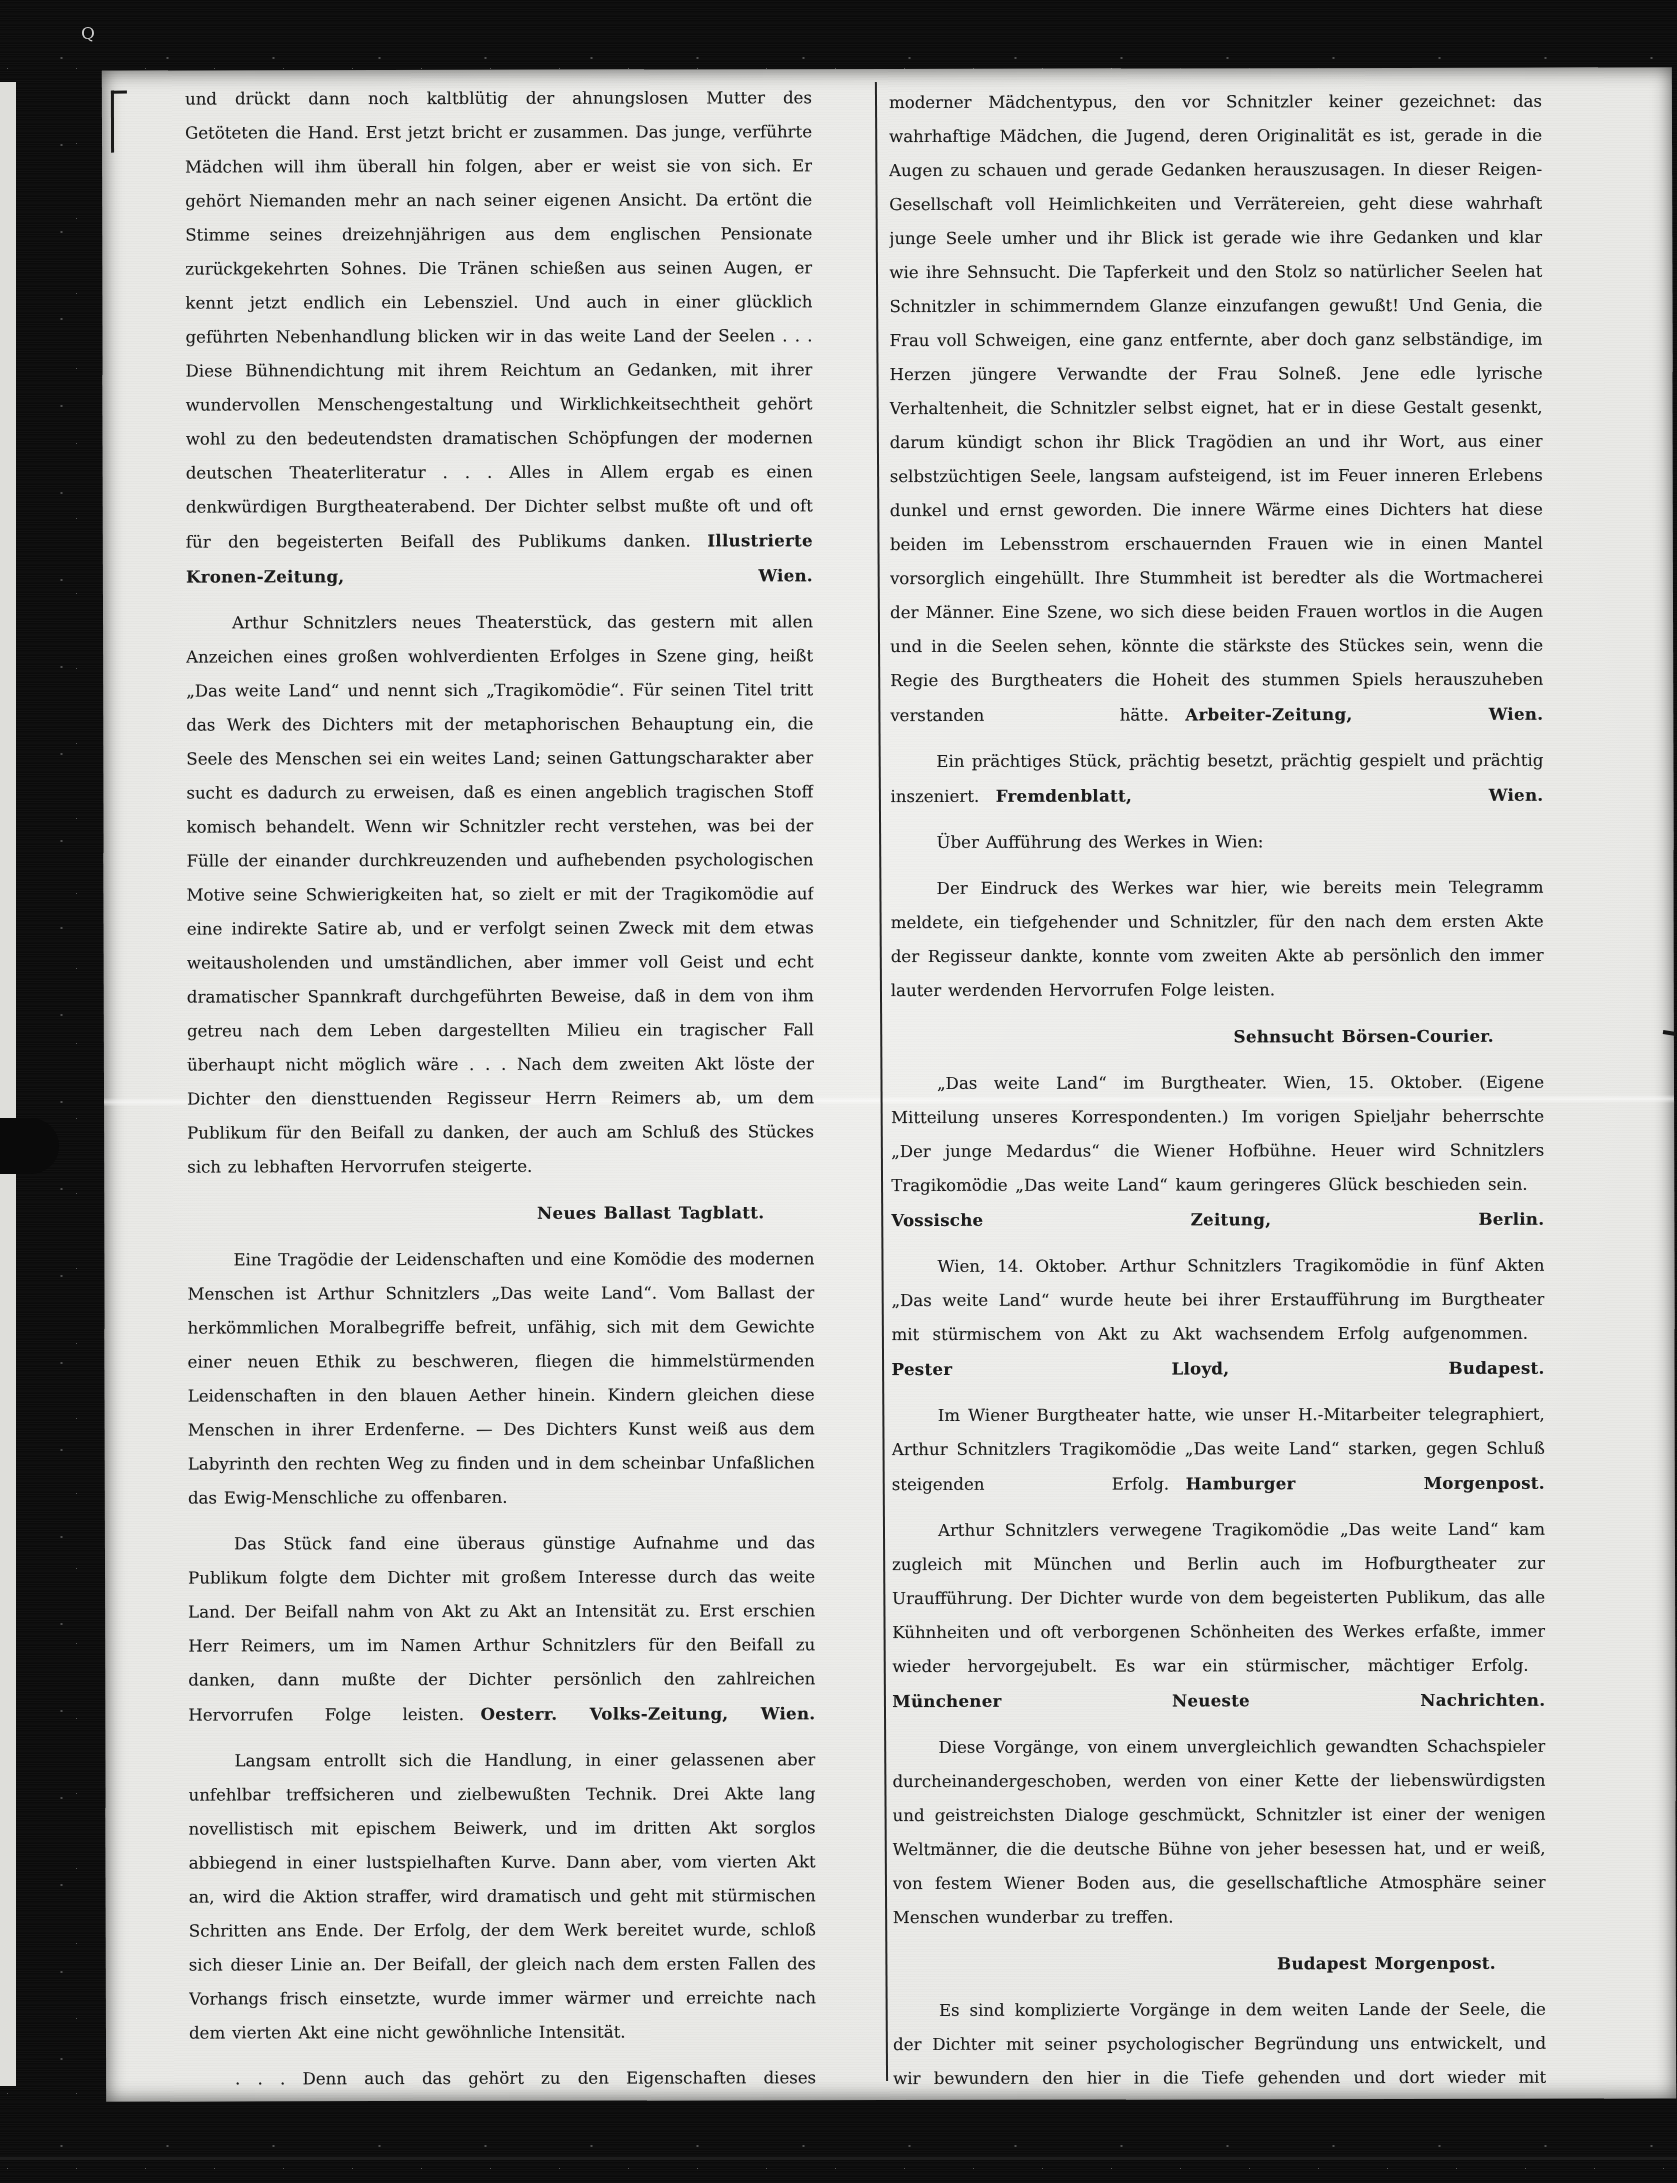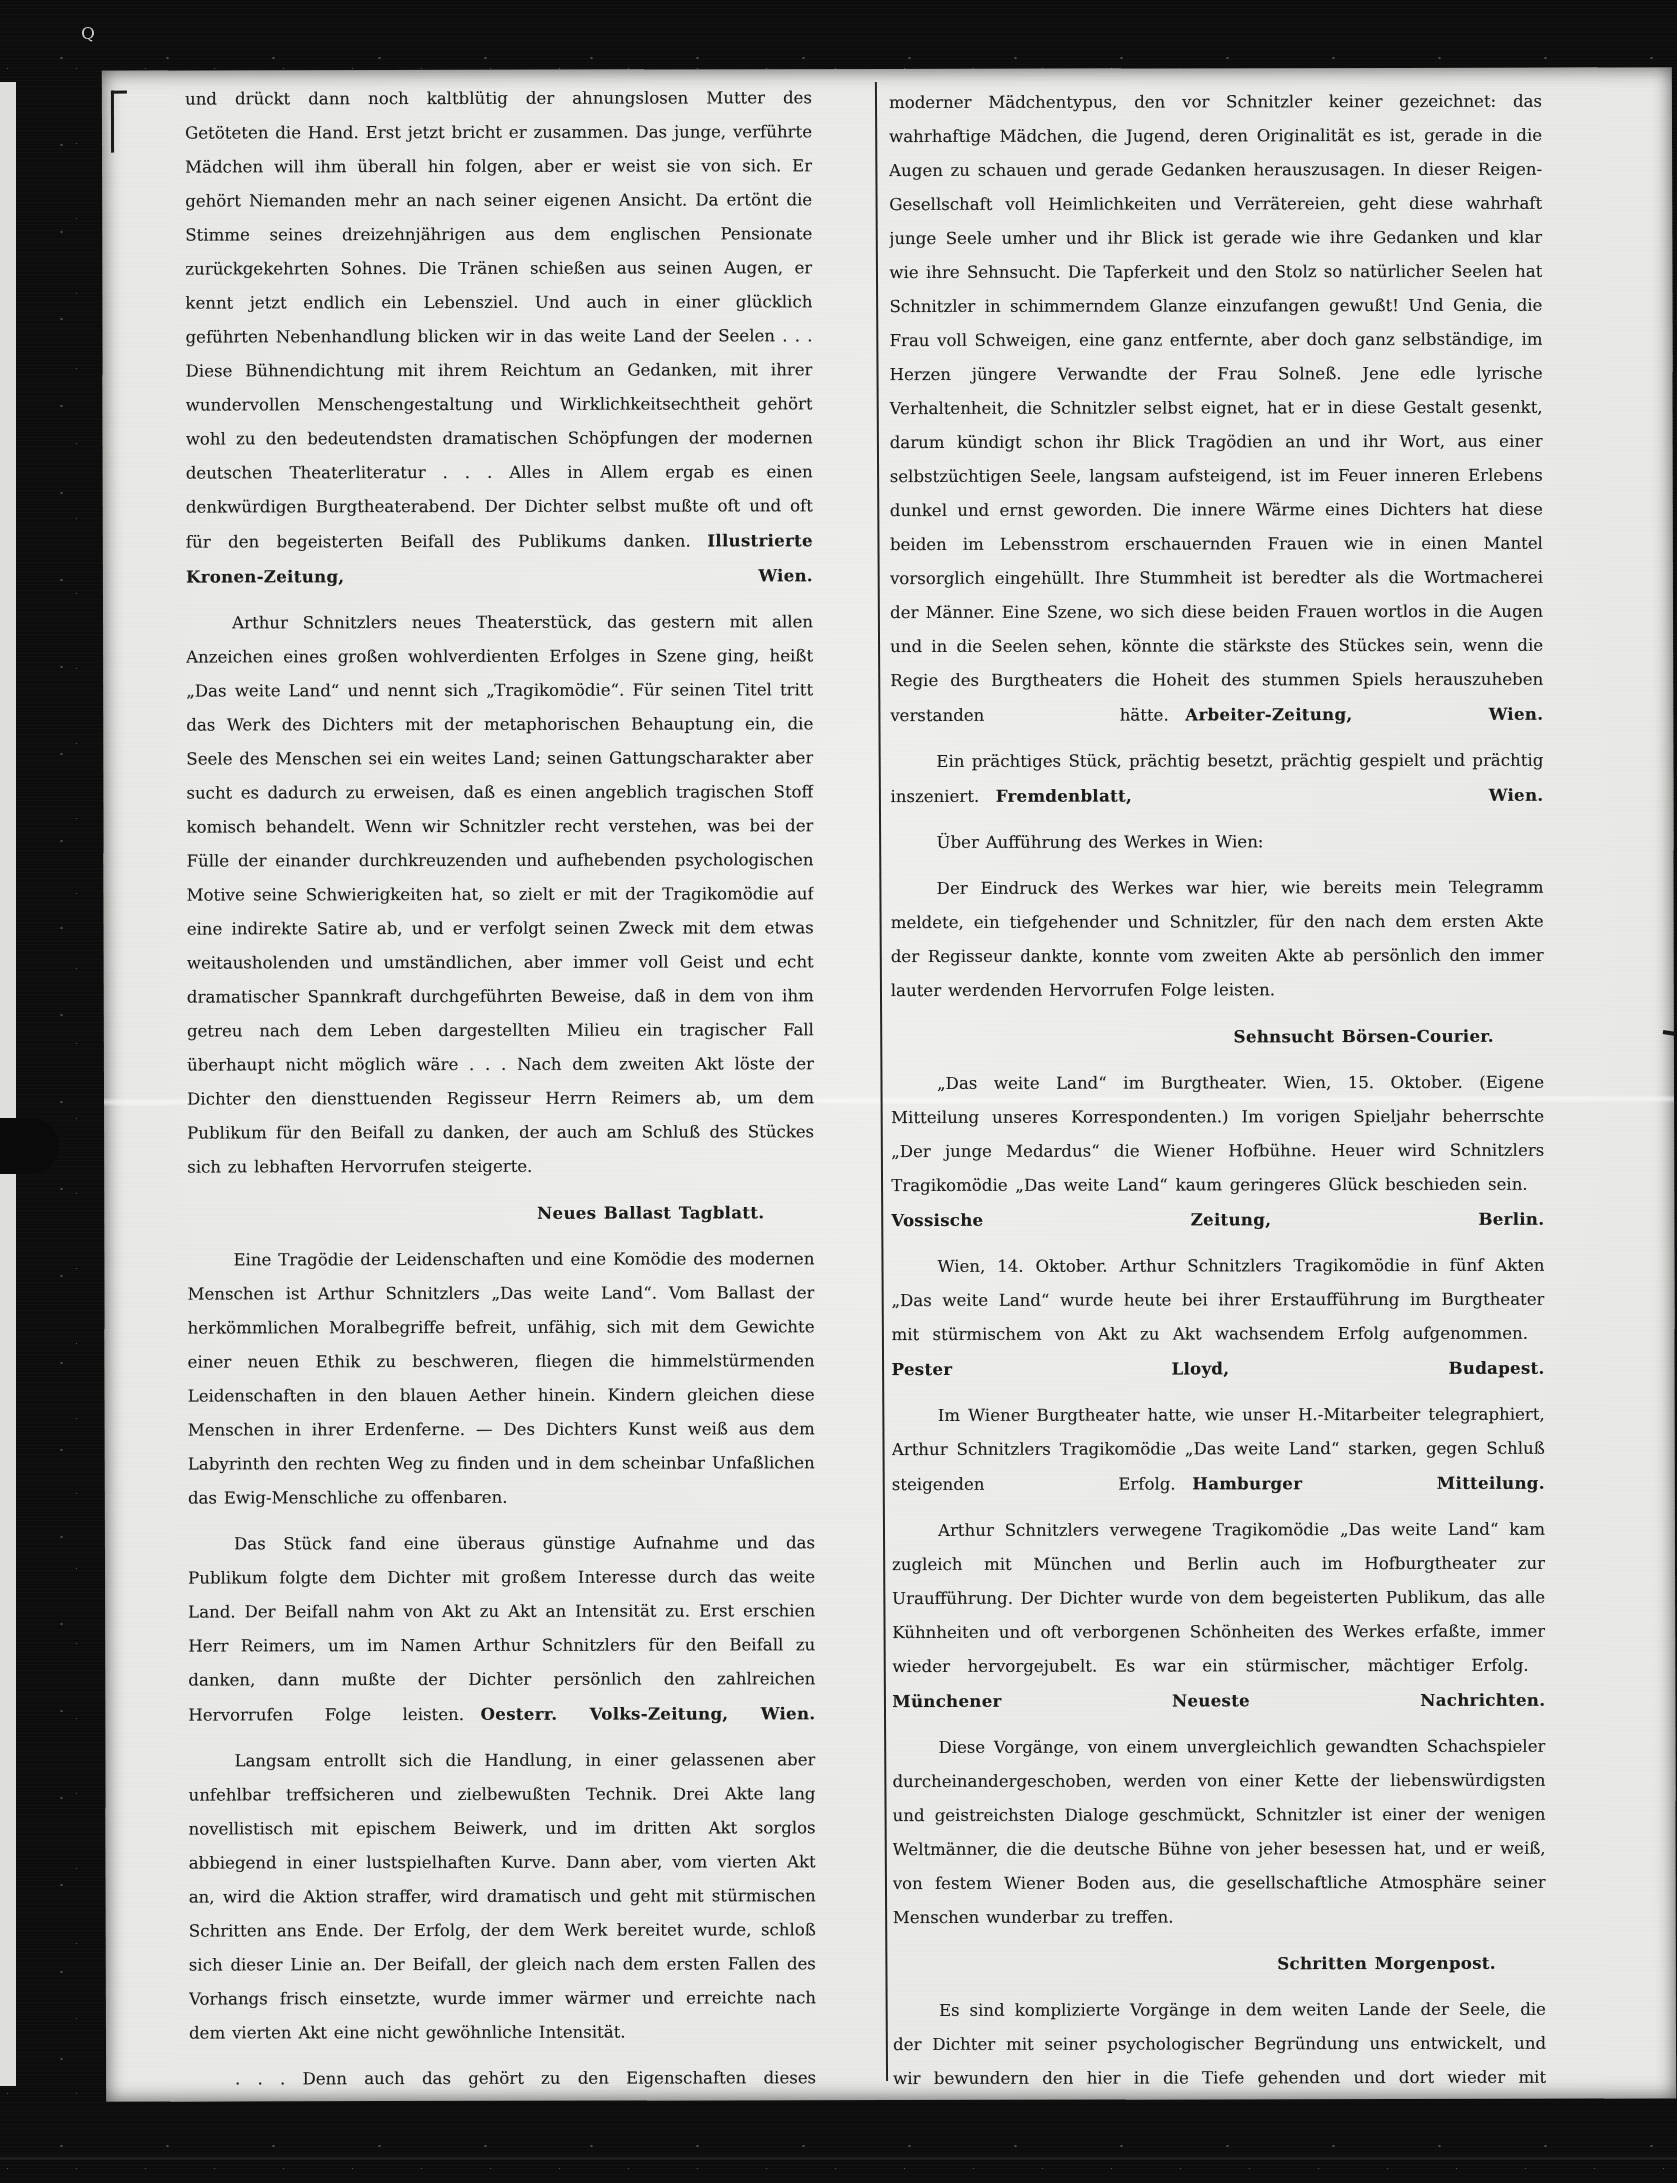--- a/index.html
+++ b/index.html
@@ -105,24 +105,24 @@
         <p class="para indent"><span>. . . Denn auch das gehört zu den Eigenschaften dieses merkwürdigen und geistreichen Stückes, daß es sich in fast allen Rollen leicht und angenehm spielt, wie es sich in fast allen seinen Szenen reizvoll und mit echtem Theatergenuß anhört.</span></p>
       </div>
     <div class="column col-right" id="col-right">
         <p class="para inline-attr"><span>moderner Mädchentypus, den vor Schnitzler keiner gezeichnet: das wahrhaftige Mädchen, die Jugend, deren Originalität es ist, gerade in die Augen zu schauen und gerade Gedanken herauszusagen. In dieser Reigen-Gesellschaft voll Heimlichkeiten und Verrätereien, geht diese wahrhaft junge Seele umher und ihr Blick ist gerade wie ihre Gedanken und klar wie ihre Sehnsucht. Die Tapferkeit und den Stolz so natürlicher Seelen hat Schnitzler in schimmerndem Glanze einzufangen gewußt! Und Genia, die Frau voll Schweigen, eine ganz entfernte, aber doch ganz selbständige, im Herzen jüngere Verwandte der Frau Solneß. Jene edle lyrische Verhaltenheit, die Schnitzler selbst eignet, hat er in diese Gestalt gesenkt, darum kündigt schon ihr Blick Tragödien an und ihr Wort, aus einer selbstzüchtigen Seele, langsam aufsteigend, ist im Feuer inneren Erlebens dunkel und ernst geworden. Die innere Wärme eines Dichters hat diese beiden im Lebensstrom erschauernden Frauen wie in einen Mantel vorsorglich eingehüllt. Ihre Stummheit ist beredter als die Wortmacherei der Männer. Eine Szene, wo sich diese beiden Frauen wortlos in die Augen und in die Seelen sehen, könnte die stärkste des Stückes sein, wenn die Regie des Burgtheaters die Hoheit des stummen Spiels herauszuheben verstanden hätte.</span>  <b>Arbeiter-Zeitung, Wien.</b></p>
         <p class="para indent inline-attr"><span>Ein prächtiges Stück, prächtig besetzt, prächtig gespielt und prächtig inszeniert.</span>  <b>Fremdenblatt, Wien.</b></p>
         <p class="para indent"><span>Über Aufführung des Werkes in Wien:</span></p>
         <p class="para indent"><span>Der Eindruck des Werkes war hier, wie bereits mein Telegramm meldete, ein tiefgehender und Schnitzler, für den nach dem ersten Akte der Regisseur dankte, konnte vom zweiten Akte ab persönlich den immer lauter werdenden Hervorrufen Folge leisten.</span></p>
         <div class="attr-line"><b>Sehnsucht Börsen-Courier.</b></div>
         <p class="para indent inline-attr"><span>„Das weite Land“ im Burgtheater. Wien, 15. Oktober. (Eigene Mitteilung unseres Korrespondenten.) Im vorigen Spieljahr beherrschte „Der junge Medardus“ die Wiener Hofbühne. Heuer wird Schnitzlers Tragikomödie „Das weite Land“ kaum geringeres Glück beschieden sein.</span>  <b>Vossische Zeitung, Berlin.</b></p>
         <p class="para indent inline-attr"><span>Wien, 14. Oktober. Arthur Schnitzlers Tragikomödie in fünf Akten „Das weite Land“ wurde heute bei ihrer Erstaufführung im Burgtheater mit stürmischem von Akt zu Akt wachsendem Erfolg aufgenommen.</span>  <b>Pester Lloyd, Budapest.</b></p>
-        <p class="para indent inline-attr"><span>Im Wiener Burgtheater hatte, wie unser H.-Mitarbeiter telegraphiert, Arthur Schnitzlers Tragikomödie „Das weite Land“ starken, gegen Schluß steigenden Erfolg.</span>  <b>Hamburger Mitteilung.</b></p>
+        <p class="para indent inline-attr"><span>Im Wiener Burgtheater hatte, wie unser H.-Mitarbeiter telegraphiert, Arthur Schnitzlers Tragikomödie „Das weite Land“ starken, gegen Schluß steigenden Erfolg.</span>  <b>Hamburger Morgenpost.</b></p>
         <p class="para indent inline-attr"><span>Arthur Schnitzlers verwegene Tragikomödie „Das weite Land“ kam zugleich mit München und Berlin auch im Hofburgtheater zur Uraufführung. Der Dichter wurde von dem begeisterten Publikum, das alle Kühnheiten und oft verborgenen Schönheiten des Werkes erfaßte, immer wieder hervorgejubelt. Es war ein stürmischer, mächtiger Erfolg.</span>  <b>Münchener Neueste Nachrichten.</b></p>
         <p class="para indent"><span>Diese Vorgänge, von einem unvergleichlich gewandten Schachspieler durcheinandergeschoben, werden von einer Kette der liebenswürdigsten und geistreichsten Dialoge geschmückt, Schnitzler ist einer der wenigen Weltmänner, die die deutsche Bühne von jeher besessen hat, und er weiß, von festem Wiener Boden aus, die gesellschaftliche Atmosphäre seiner Menschen wunderbar zu treffen.</span></p>
-        <div class="attr-line"><b>Schritten Morgenpost.</b></div>
+        <div class="attr-line"><b>Budapest Morgenpost.</b></div>
         <p class="para indent inline-attr"><span>Es sind komplizierte Vorgänge in dem weiten Lande der Seele, die der Dichter mit seiner psychologischer Begründung uns entwickelt, und wir bewundern den hier in die Tiefe gehenden und dort wieder mit geistreichen Thesen und Antithesen jonglierenden Gedankenreichtum, wir vernehmen mit Genuß gar manches feine und kluge Wort, das sich uns tief ins Gedächtnis einprägt.</span>  </p>
       </div>
   </div>
 
   <span class="q-mark">Q</span>
   <div class="crease-tick"></div>
   <div class="bottom-streak"></div>
 </div>
 
 

